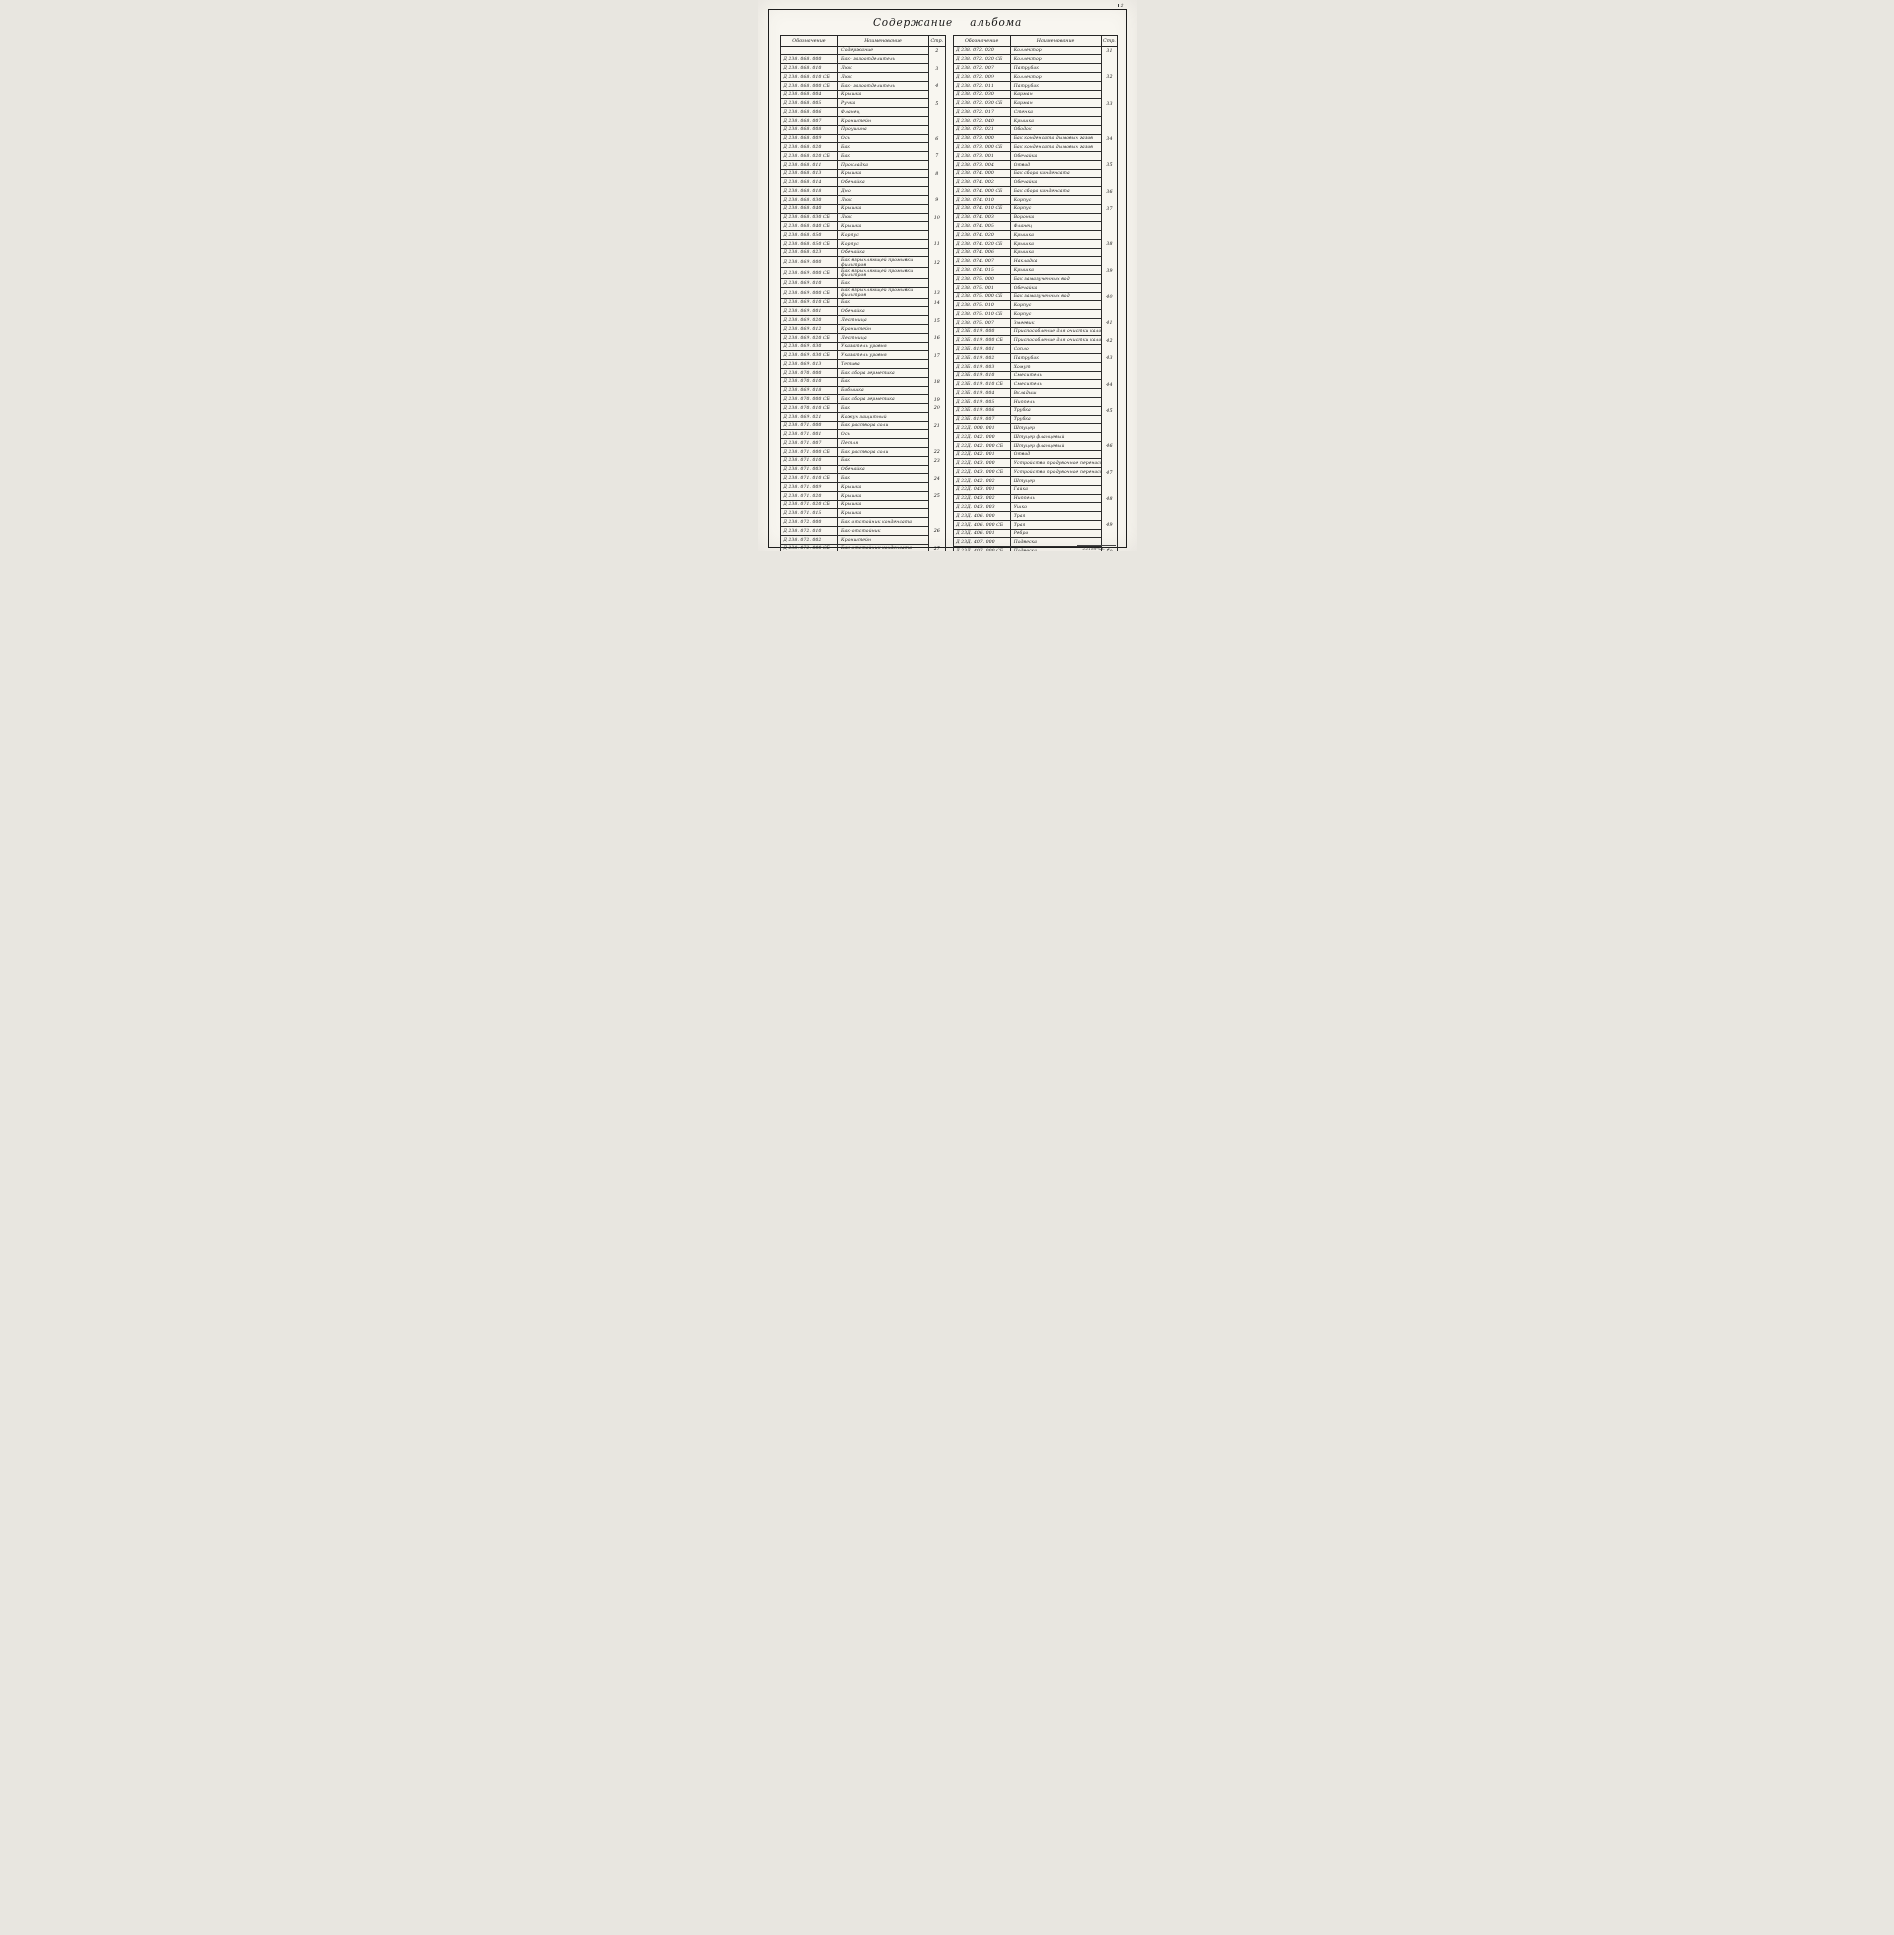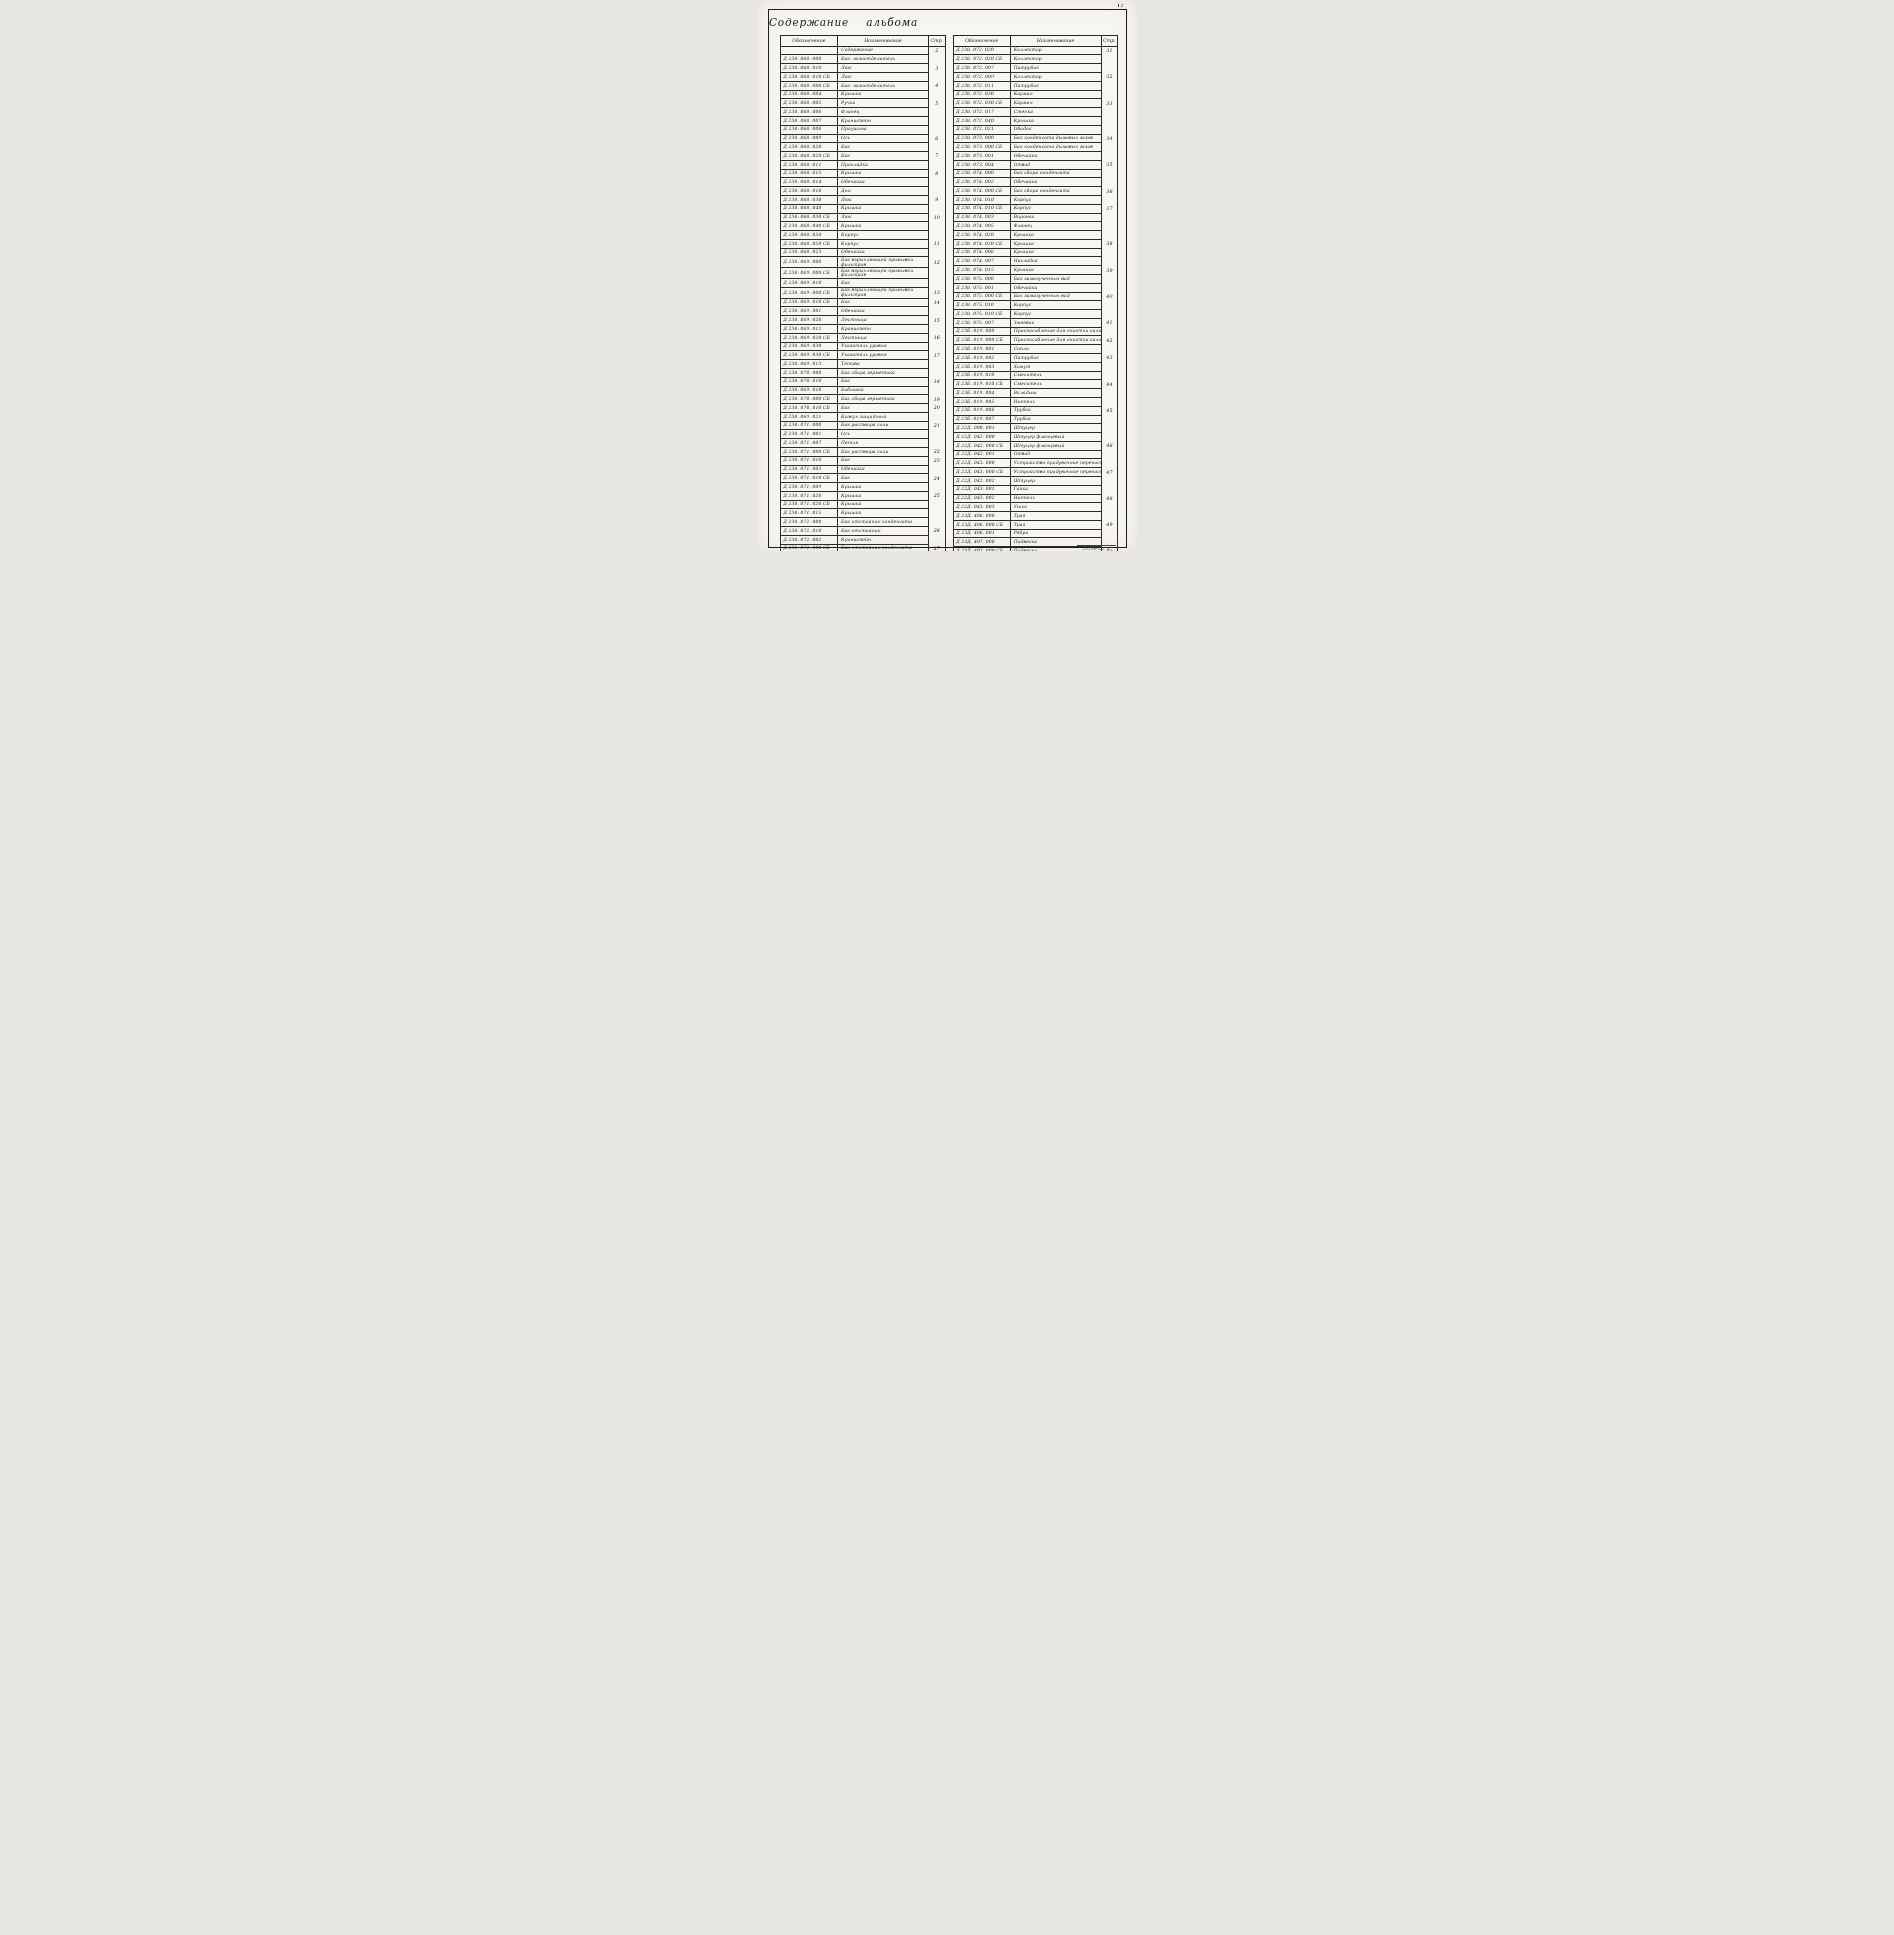--- a/index.html
+++ b/index.html
@@ -39,20 +39,21 @@
     position: absolute;
     left: 10.5px;
     top: 8.5px;
     right: 9.3px;
     bottom: 2.7px;
     border: 0.8px solid #1d1d1d;
     box-sizing: border-box;
   }
   .title {
     margin: 6.2px 0 0 0;
+    text-align: center;
     font-size: 10.5px;
     font-weight: normal;
     font-style: italic;
     letter-spacing: 0.8px;
     word-spacing: 13px;
     color: #161616;
   }
   .tables {
     display: flex;
     gap: 7px;

